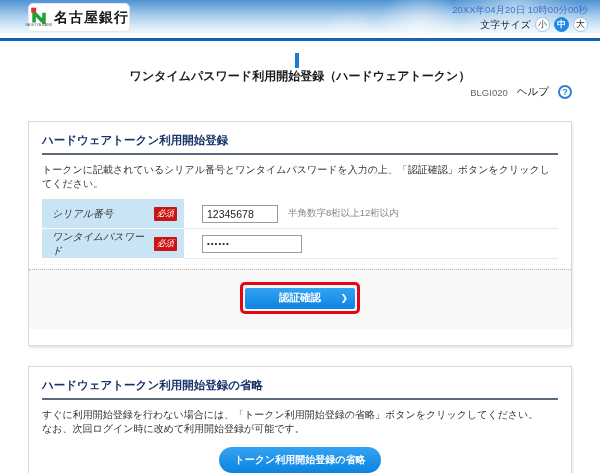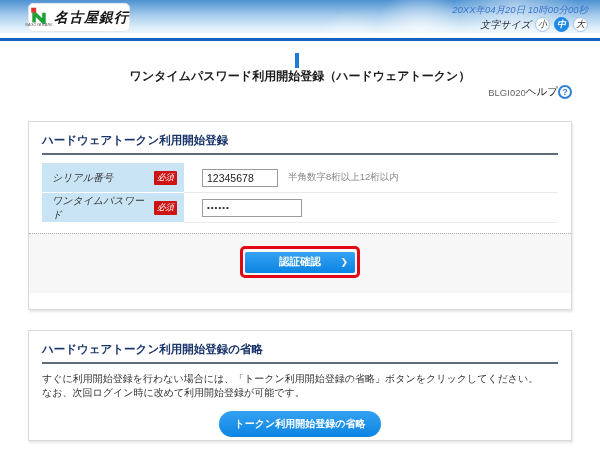--- a/index.html
+++ b/index.html
@@ -7,21 +7,20 @@
     font-family:"Liberation Sans","DejaVu Sans",sans-serif; }
 
   
   .header {
     position:relative; height:33px;
     background:
       radial-gradient(circle at 420px 28px, rgba(255,255,255,.55), rgba(255,255,255,0) 42px),
       radial-gradient(circle at 515px 6px, rgba(255,255,255,.45), rgba(255,255,255,0) 62px),
       radial-gradient(circle at 350px 40px, rgba(255,255,255,.35), rgba(255,255,255,0) 30px),
       linear-gradient(#4d92d2, #a9cdec 48%, #dfeffa 85%, #ecf6fc);
-    font-style: italic;
   }
   .header-strip { height:5px; background:#fff; }
   .header-line { height:3px; background:#1660c0; }
 
   .logo-tab {
     position:absolute; left:28px; top:3px; width:102px; height:29px;
     background:#fff; border-radius:5px; border:1px solid #e3e8ee;
     display:flex; align-items:center; justify-content:center; gap:5px;
   }
   .logo-mark { width:20px; height:22px; display:flex; flex-direction:column; align-items:center; }
@@ -36,21 +35,21 @@
     width:15px; height:15px; border-radius:50%; font-size:9px;
     display:inline-flex; align-items:center; justify-content:center;
     background:#fff; border:1px solid #9cc3e8; color:#333; cursor:pointer;
   }
   .fs-btn.selected { background:#1e88e5; border-color:#1e88e5; color:#fff; font-weight:bold; }
 
   
   .title-row { display:flex; align-items:center; padding:12px 28px 0 28px;flex-direction:column; }
   .title-bar { width:4px; height:15px; background:#1c7cd5; margin-right:7px; }
   .page-title { font-size:12px; font-weight:bold; color:#1b1b1b; }
-  .title-right { margin-left:auto; display:flex; align-items:center; }
+  .title-right { margin-left:auto; display:flex; align-items:center; gap:9px; }
   .screen-id { font-size:9.5px; color:#666; }
   .help-label { font-size:10.5px; color:#222; }
   .help-icon {
     width:14px; height:14px; border-radius:50%; border:2px solid #2f7fd6;
     color:#2f7fd6; font-size:9px; font-weight:bold;
     display:inline-flex; align-items:center; justify-content:center; cursor:pointer;
   }
 
   
   .box {
@@ -135,20 +134,21 @@
   <div class="page-title">ワンタイムパスワード利用開始登録（ハードウェアトークン）</div>
   <div class="title-right">
     <span class="screen-id">BLGI020</span>
     <span class="help-label">ヘルプ</span>
     <span class="help-icon">?</span>
   </div>
 </div>
 
 <div class="box">
   <div class="box-heading">ハードウェアトークン利用開始登録</div>
+  <div class="box-desc">トークンに記載されているシリアル番号とワンタイムパスワードを入力の上、「認証確認」ボタンをクリックしてください。</div>
 
   <div class="form">
     <div class="form-row">
       <div class="form-label">
         <span>シリアル番号</span>
         <span class="req-badge">必須</span>
       </div>
       <div class="form-value">
         <input class="txt-input w-serial" type="text" value="12345678" style="">
         <span class="field-note">半角数字8桁以上12桁以内</span>

